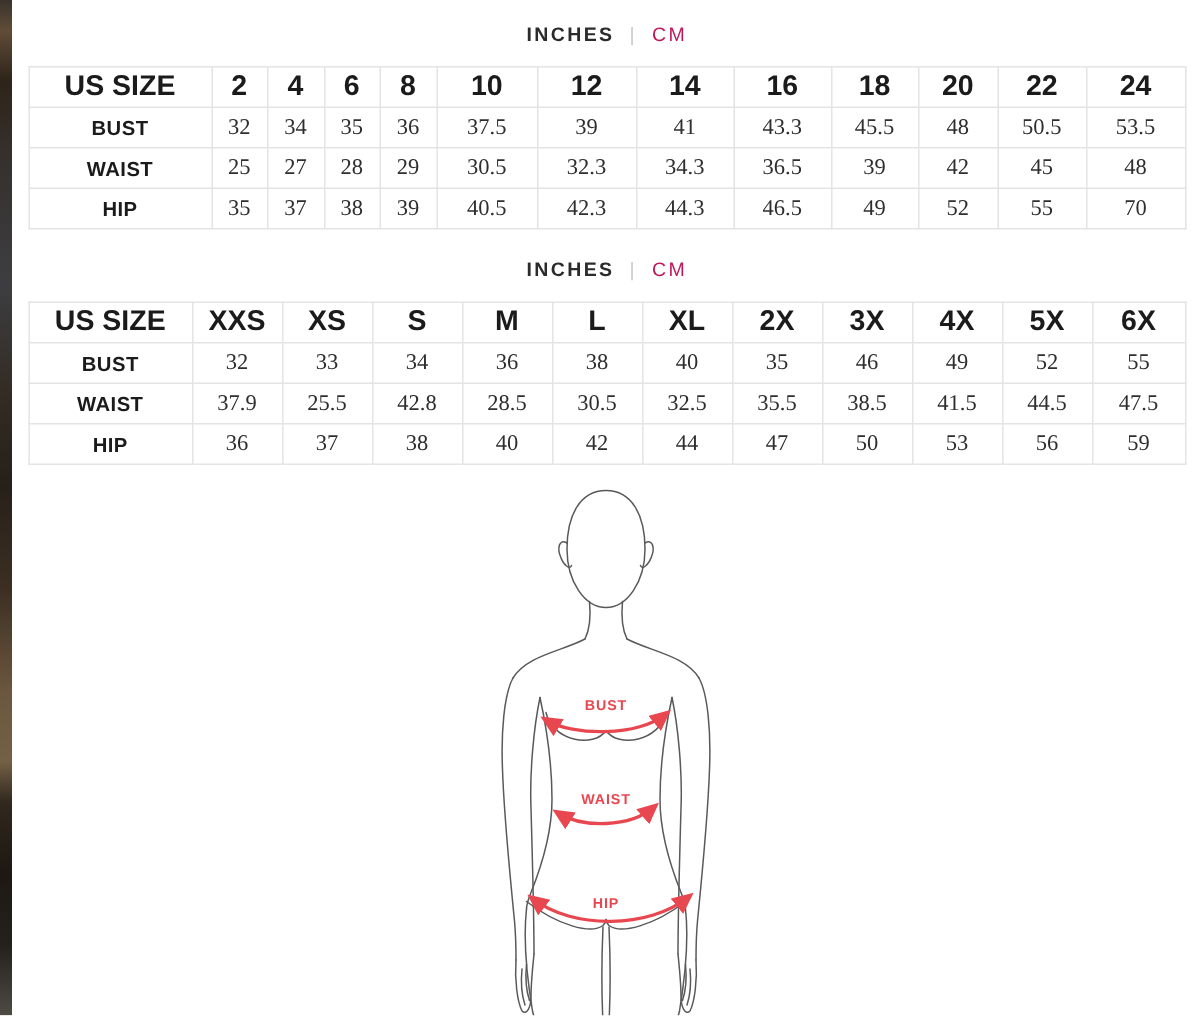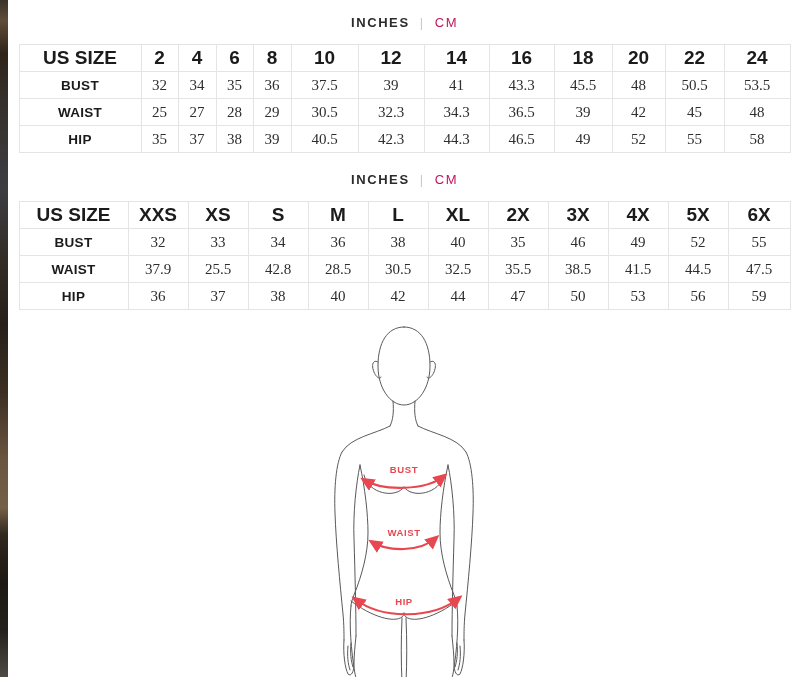--- a/index.html
+++ b/index.html
@@ -190,21 +190,21 @@
             <td class="value">37</td>
             <td class="value">38</td>
             <td class="value">39</td>
             <td class="value">40.5</td>
             <td class="value">42.3</td>
             <td class="value">44.3</td>
             <td class="value">46.5</td>
             <td class="value">49</td>
             <td class="value">52</td>
             <td class="value">55</td>
-            <td class="value">58</td>
+            <td class="value">70</td>
           </tr>
         </tbody>
       </table>
 
     <div class="unit-toggle toggle-2">
       <span class="active-unit">INCHES</span>
       <span class="sep">|</span>
       <span class="inactive-unit">CM</span>
     </div>
 

